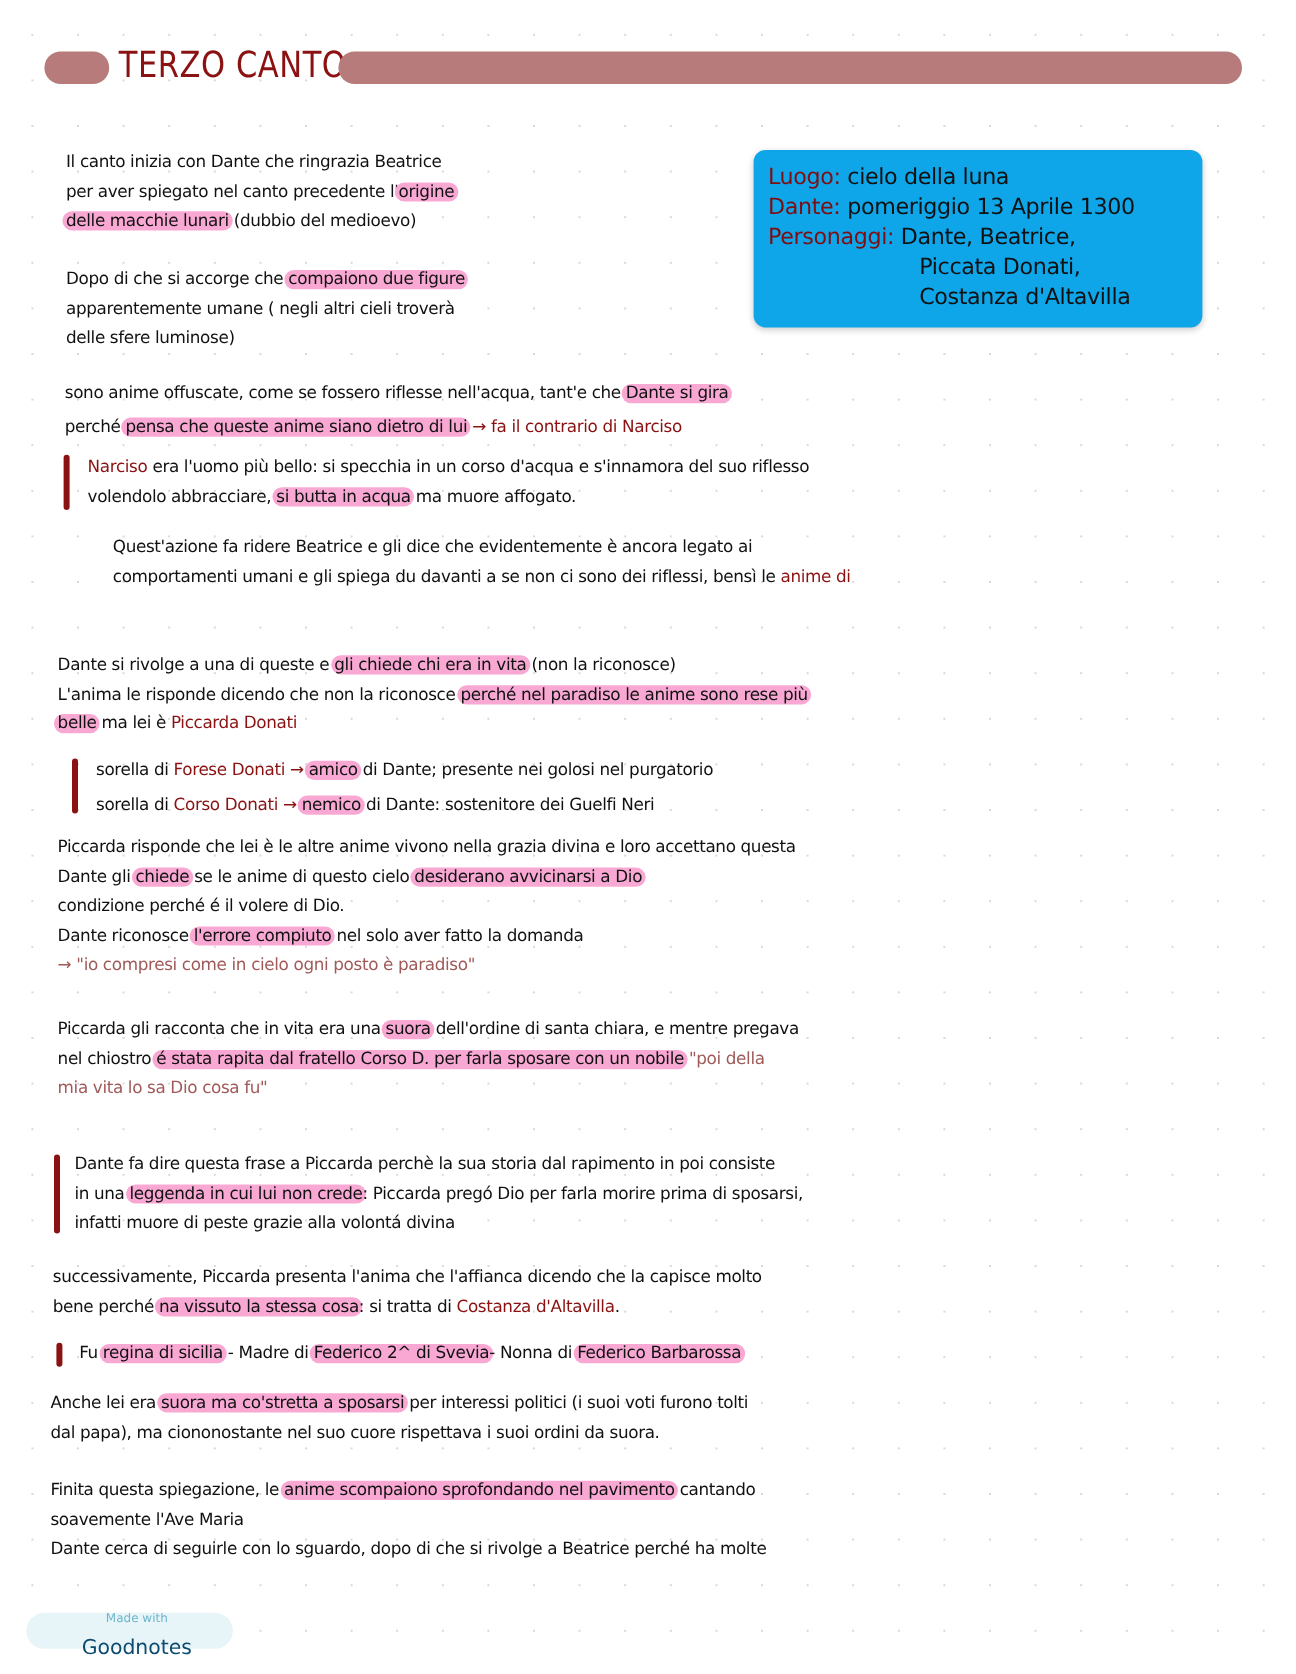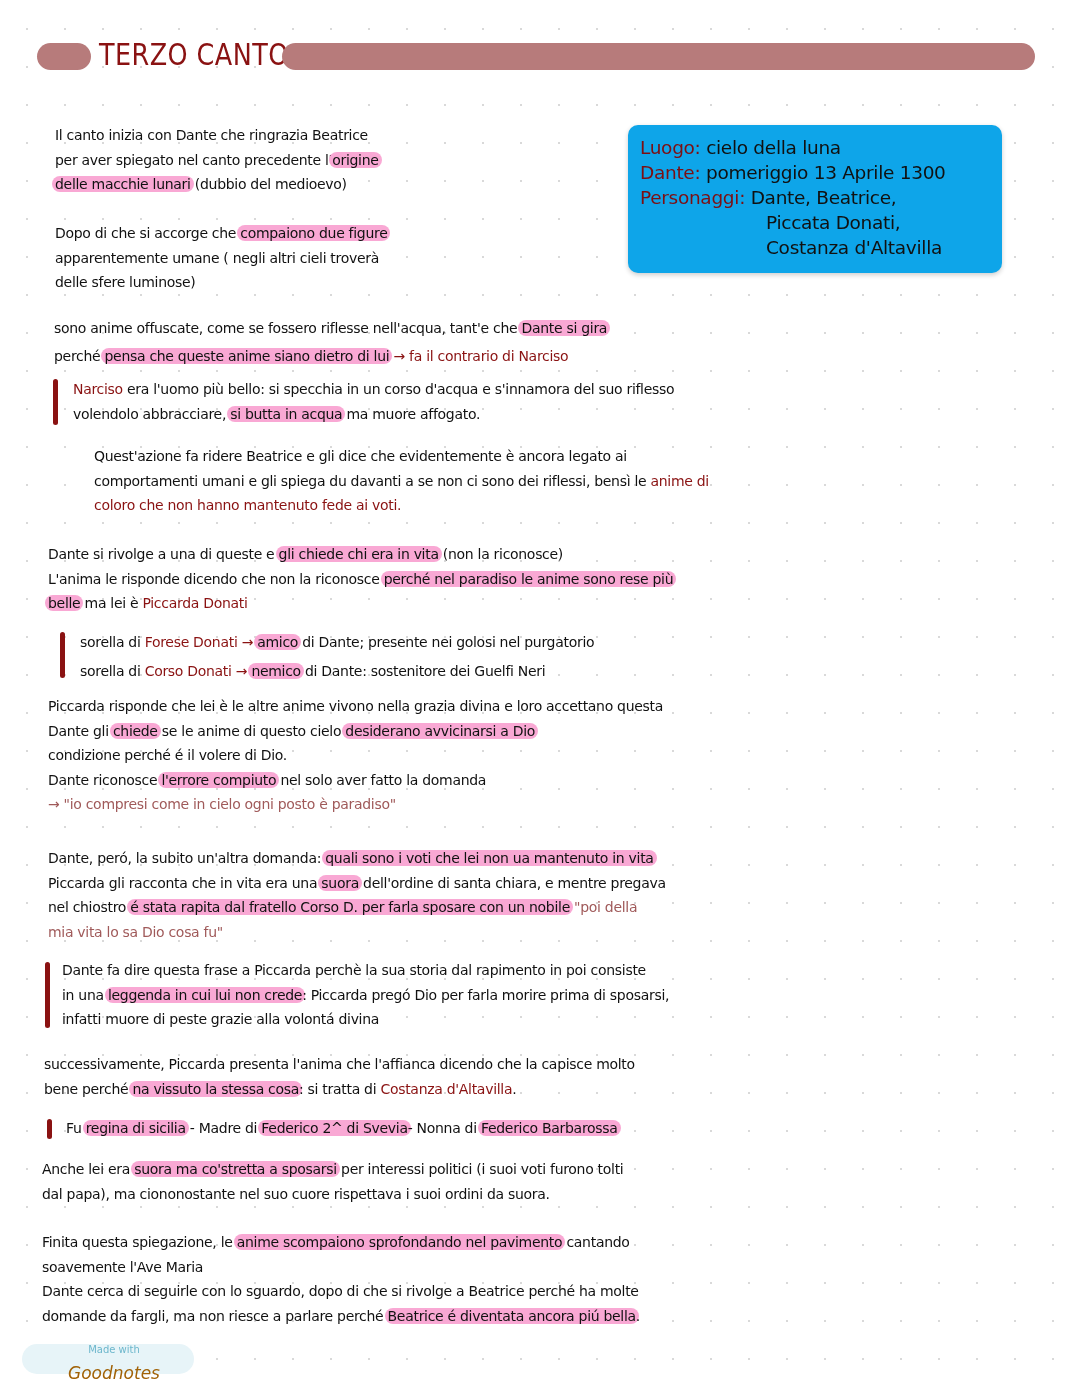--- a/index.html
+++ b/index.html
@@ -27,21 +27,21 @@
 
   .info-box { position: absolute; left: 628px; top: 125px; width: 374px; height: 148px; background: #0ea5e9; border-radius: 10px; box-shadow: 0 2px 5px rgba(0,0,0,0.2); padding: 10px 12px; font-size: 18.5px; line-height: 25px; letter-spacing: -0.3px; }
   .info-box .lab { color: #7d0f12; }
   .info-row { white-space: nowrap; }
   .indent { padding-left: 126px; }
 
   .quote-bar { position: absolute; width: 5px; border-radius: 3px; background: #8a1212; }
 
   .badge { position: absolute; left: 22px; top: 1344px; width: 172px; height: 30px; border-radius: 15px; background: #e7f4f8; display: flex; align-items: center; padding-left: 12px; gap: 8px; flex-direction: column; }
   .badge-small { font-size: 10px; color: #6db7cc; }
-  .badge-big { font-size: 17px; color: #a16207; font-style: italic; }
+  .badge-big { font-size: 17px; color: #0c4a6e; }
 </style>
 </head>
 <body>
 
 <div class="title-bar">
   <div class="pill-left"></div>
   <div class="title-text">TERZO CANTO</div>
   <div class="pill-right"></div>
 </div>
 
@@ -72,21 +72,20 @@
 
 <div class="quote-bar" style="left:53px; top:379px; height:46px;"></div>
 <div class="block" style="left:73px; top:377px;">
   <p><span class="red">Narciso</span><span> era l'uomo più bello: si specchia in un corso d'acqua e s'innamora del suo riflesso</span></p>
   <p><span>volendolo abbracciare, </span><span class="hl">si butta in acqua</span><span> ma muore affogato.</span></p>
 </div>
 
 <div class="block" style="left:50px; top:444px;margin-left:44px;">
   <p>Quest'azione fa ridere Beatrice e gli dice che evidentemente è ancora legato ai</p>
   <p><span>comportamenti umani e gli spiega du davanti a se non ci sono dei riflessi, bensì le </span><span class="red">anime di</span></p>
-  <p class="red">coloro che non hanno mantenuto fede ai voti.</p>
 </div>
 
 <div class="block" style="left:48px; top:542px;">
   <p><span>Dante si rivolge a una di queste e </span><span class="hl">gli chiede chi era in vita</span><span> (non la riconosce)</span></p>
   <p><span>L'anima le risponde dicendo che non la riconosce </span><span class="hl">perché nel paradiso le anime sono rese più</span></p>
   <p><span class="hl">belle</span><span> ma lei è </span><span class="red">Piccarda Donati</span></p>
 </div>
 
 <div class="quote-bar" style="left:60px; top:632px; height:46px;"></div>
 <div class="block" style="left:80px; top:628px; line-height:29px;">
@@ -96,21 +95,20 @@
 
 <div class="block" style="left:48px; top:694px;">
   <p>Piccarda risponde che lei è le altre anime vivono nella grazia divina e loro accettano questa</p>
   <p><span>Dante gli </span><span class="hl">chiede</span><span> se le anime di questo cielo </span><span class="hl">desiderano avvicinarsi a Dio</span></p>
   <p>condizione perché é il volere di Dio.</p>
   <p><span>Dante riconosce </span><span class="hl">l'errore compiuto</span><span> nel solo aver fatto la domanda</span></p>
   <p class="rose">→ "io compresi come in cielo ogni posto è paradiso"</p>
 </div>
 
 <div class="block" style="left:48px; top:846px;">
-  <p><span>Dante, peró, la subito un'altra domanda: </span><span class="hl">quali sono i voti che lei non ua mantenuto in vita</span></p>
   <p><span>Piccarda gli racconta che in vita era una </span><span class="hl">suora</span><span> dell'ordine di santa chiara, e mentre pregava</span></p>
   <p><span>nel chiostro </span><span class="hl">é stata rapita dal fratello Corso D. per farla sposare con un nobile</span><span class="rose"> "poi della</span></p>
   <p class="rose">mia vita lo sa Dio cosa fu"</p>
 </div>
 
 <div class="quote-bar" style="left:45px; top:962px; height:66px;"></div>
 <div class="block" style="left:62px; top:958px;">
   <p>Dante fa dire questa frase a Piccarda perchè la sua storia dal rapimento in poi consiste</p>
   <p><span>in una </span><span class="hl">leggenda in cui lui non crede</span><span>: Piccarda pregó Dio per farla morire prima di sposarsi,</span></p>
   <p>infatti muore di peste grazie alla volontá divina</p>
@@ -128,19 +126,18 @@
 
 <div class="block" style="left:42px; top:1157px;">
   <p><span>Anche lei era </span><span class="hl">suora ma co'stretta a sposarsi</span><span> per interessi politici (i suoi voti furono tolti</span></p>
   <p>dal papa), ma ciononostante nel suo cuore rispettava i suoi ordini da suora.</p>
 </div>
 
 <div class="block" style="left:42px; top:1230px;">
   <p><span>Finita questa spiegazione, le </span><span class="hl">anime scompaiono sprofondando nel pavimento</span><span> cantando</span></p>
   <p>soavemente l'Ave Maria</p>
   <p>Dante cerca di seguirle con lo sguardo, dopo di che si rivolge a Beatrice perché ha molte</p>
-  <p><span>domande da fargli, ma non riesce a parlare perché </span><span class="hl">Beatrice é diventata ancora piú bella</span><span>.</span></p>
 </div>
 
 <div class="badge">
   <span class="badge-small">Made with</span>
   <span class="badge-big">Goodnotes</span>
 </div>
 
 </body></html>

